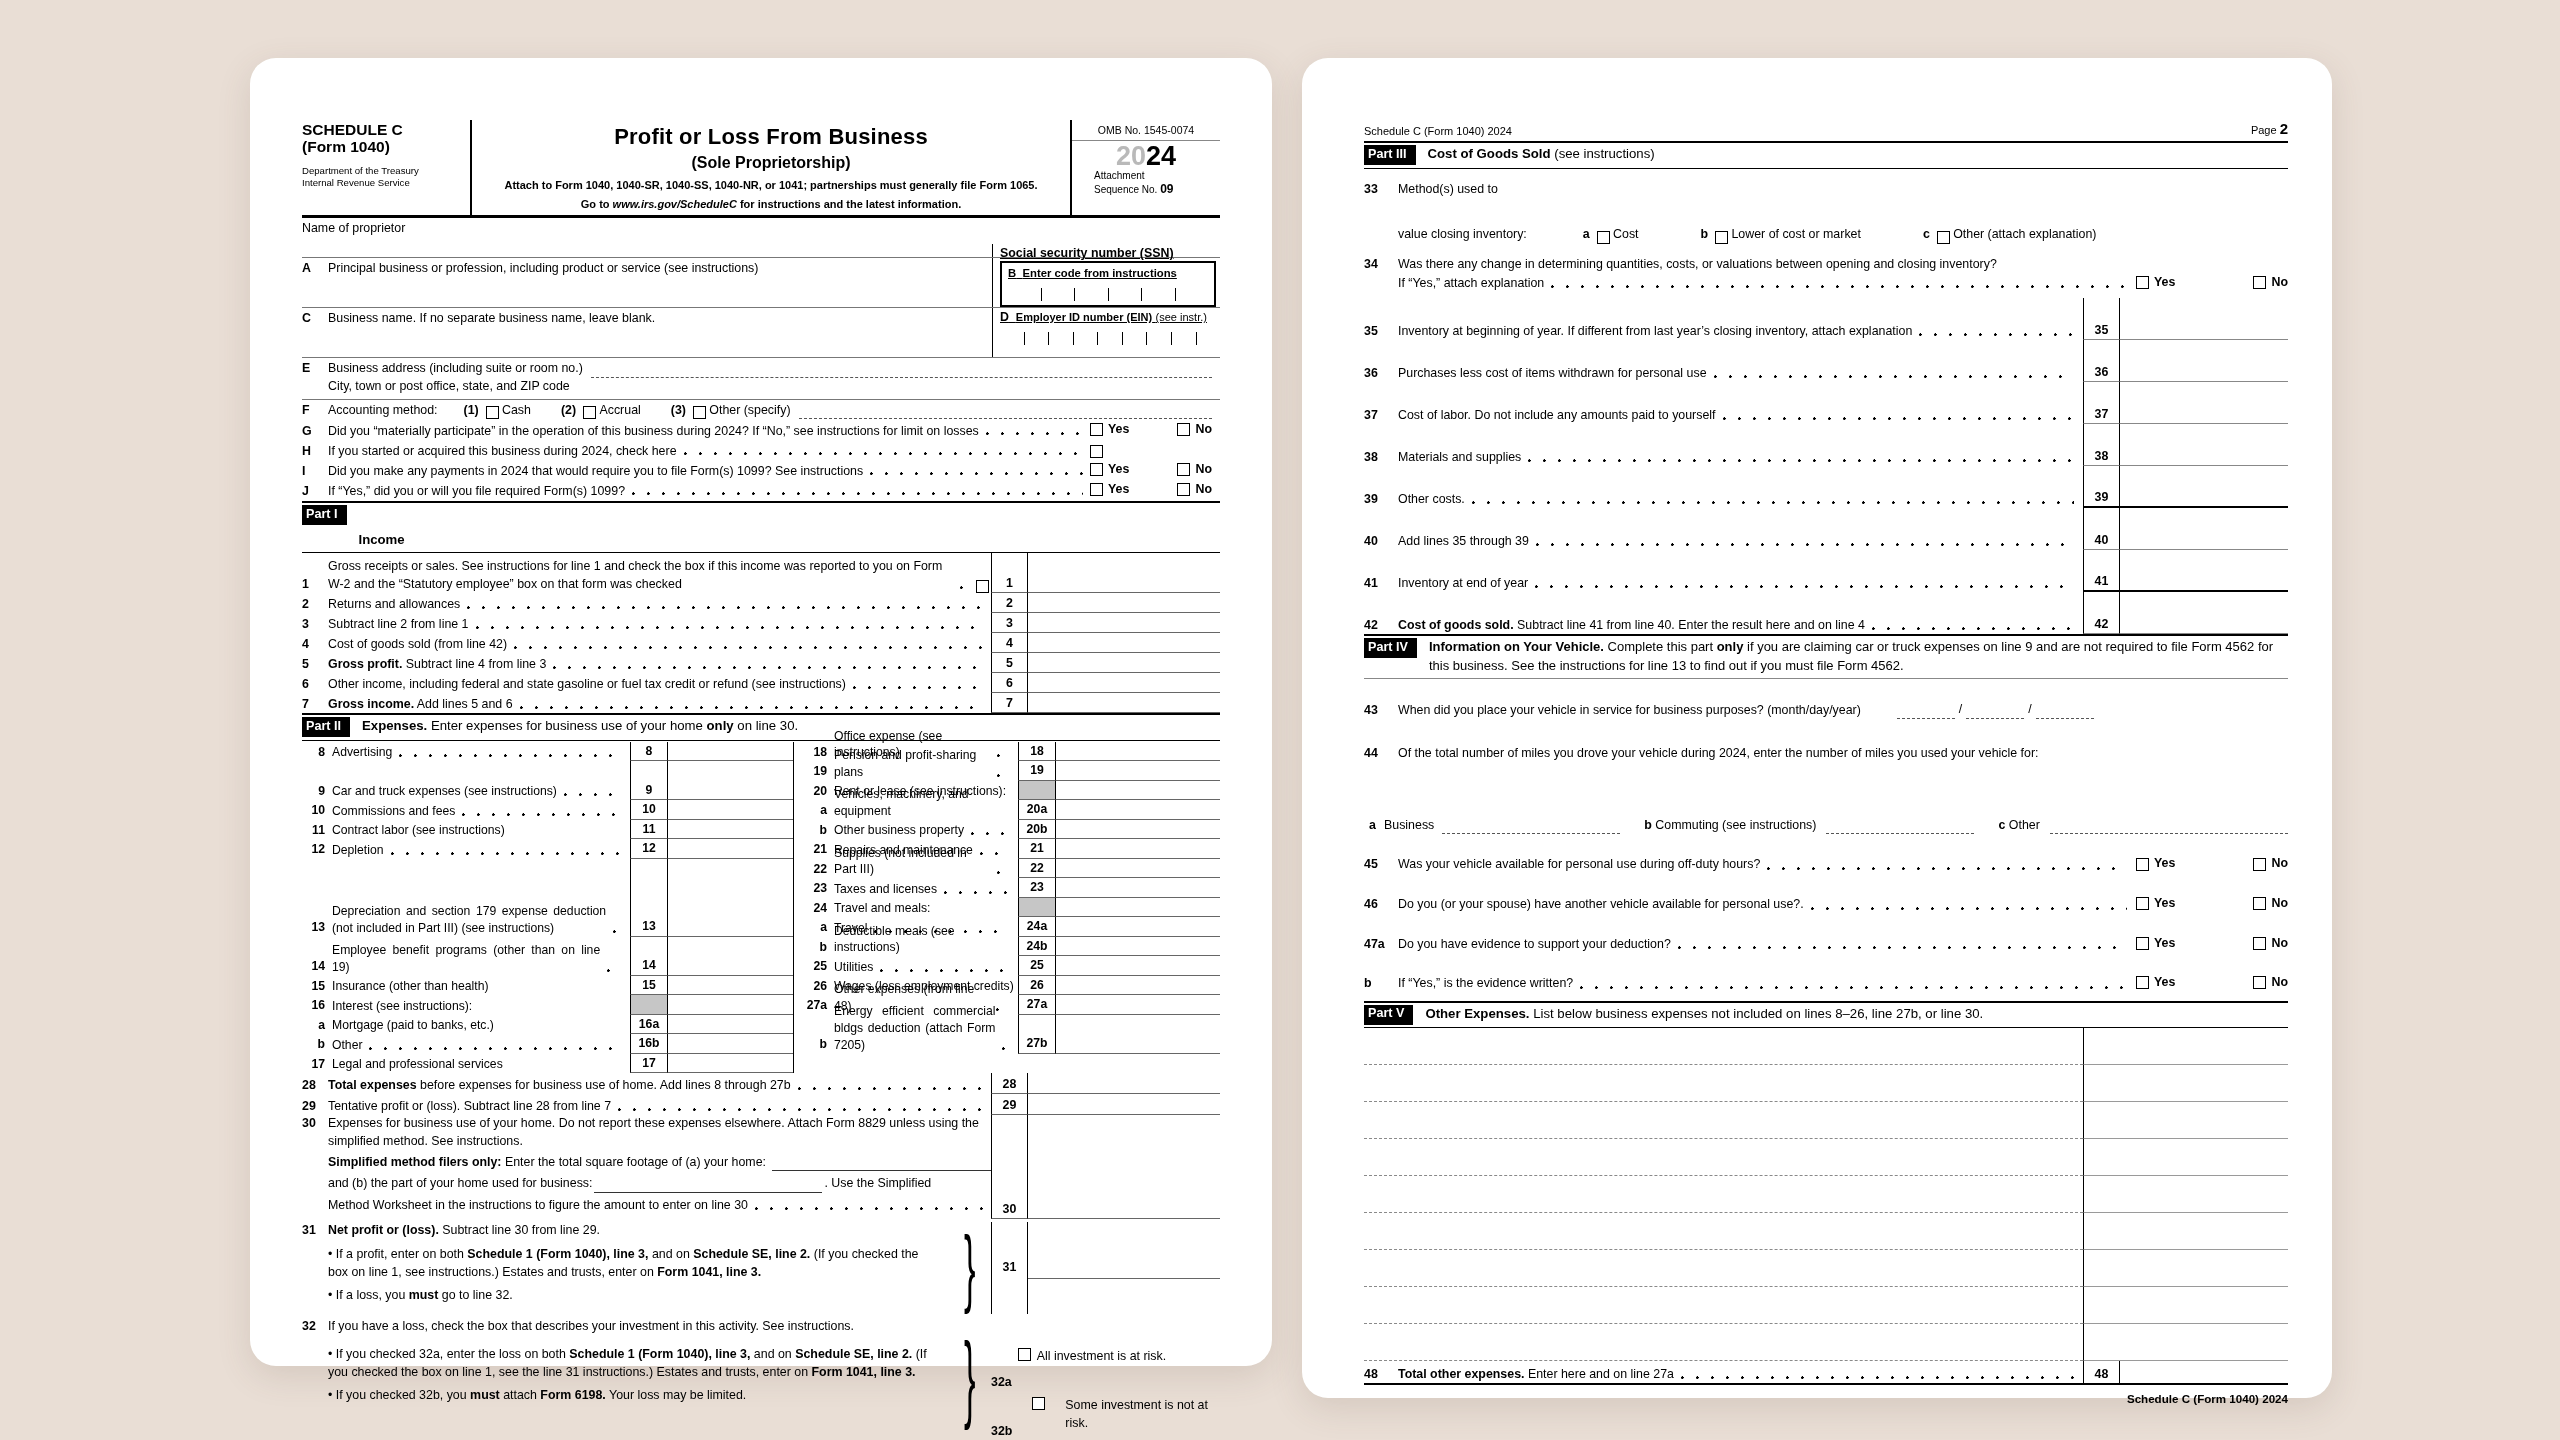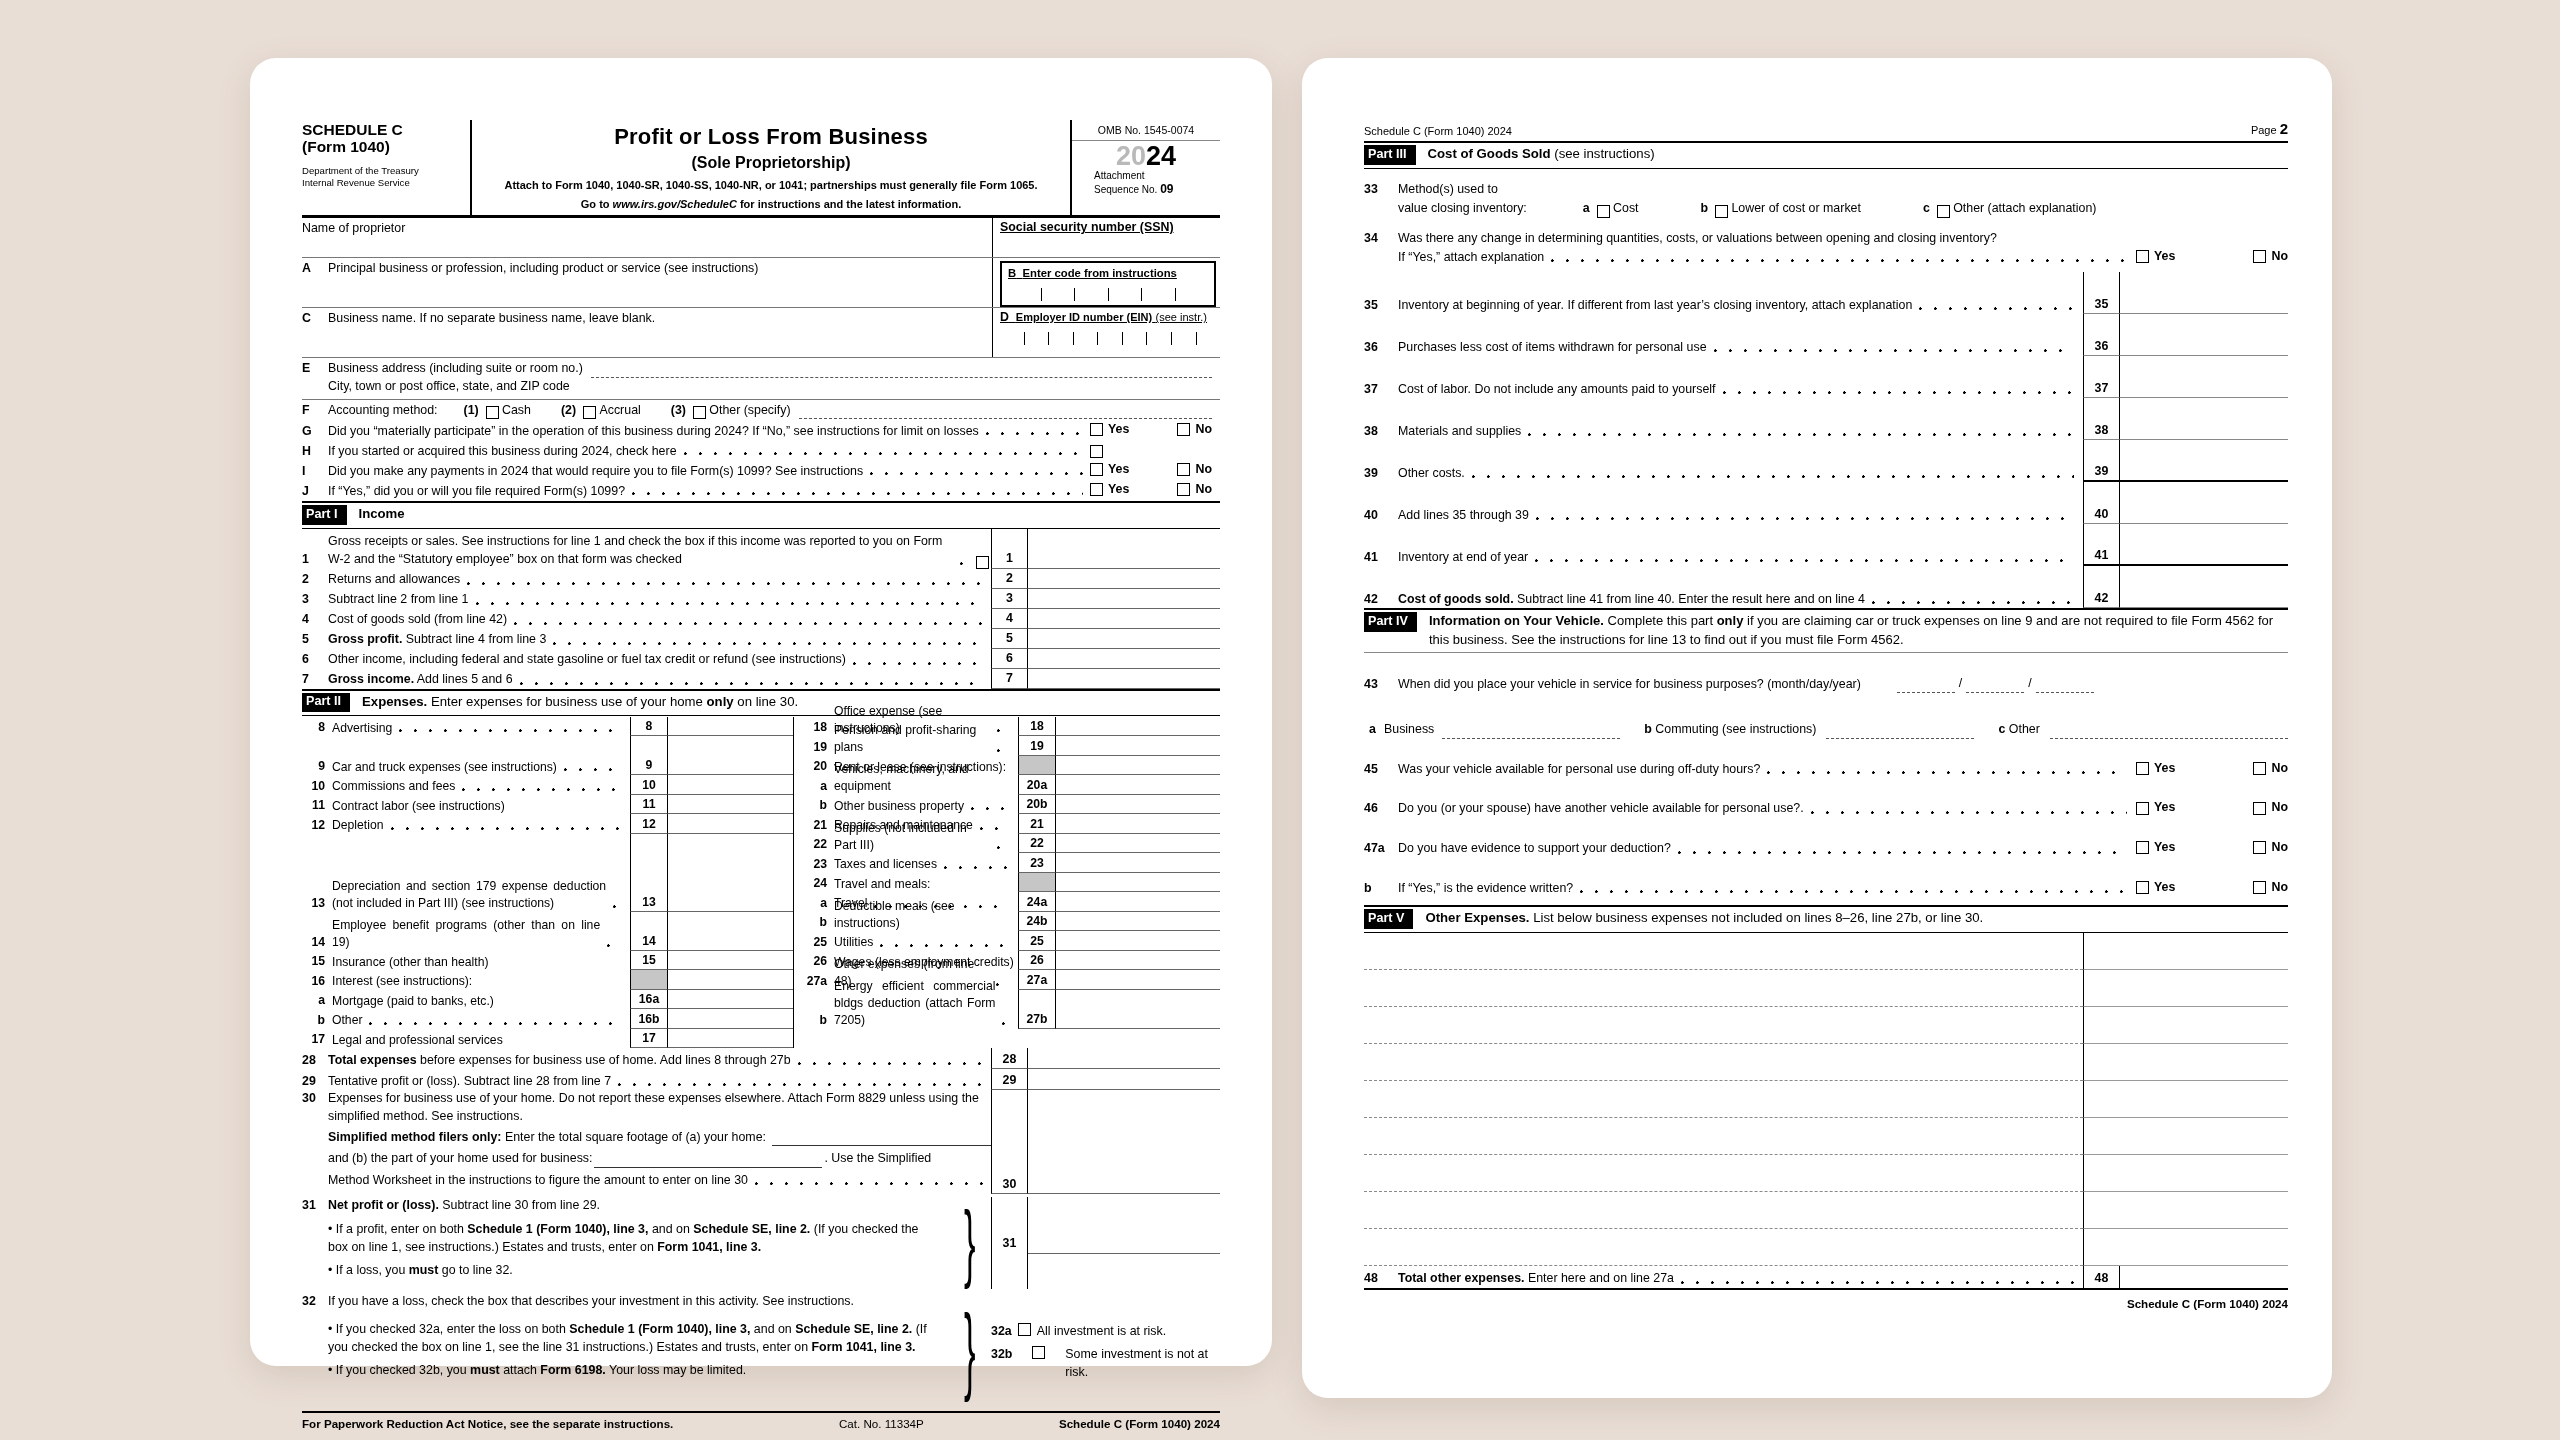--- a/index.html
+++ b/index.html
@@ -3,21 +3,21 @@
 <meta charset="utf-8">
 <style>
   * { margin:0; padding:0; box-sizing:border-box; }
   html,body { width:2560px; height:1440px; }
   body { font-family:"Liberation Sans", sans-serif; color:#000; }
   .canvas { position:relative; width:2560px; height:1440px; background:#e9ded5; overflow:hidden; }
   .card { position:absolute; background:#fff; border-radius:26px; box-shadow:0 10px 34px rgba(90,70,60,.14); }
   #card1 { left:250px; top:58px; width:1022px; height:1308px; padding:62px 52px 34px 52px; }
   #card2 { left:1302px; top:58px; width:1030px; height:1340px; padding:60px 44px 34px 62px; }
   .form { font-size:12.4px; line-height:1.42; }
-  .b { font-weight:bold; }
+  .b { font-weight:bold;margin-top:26px; }
   .i { font-style:italic; }
   .sm { font-size:11px; }
   .cbx { display:inline-block; width:13px; height:13px; border:1.4px solid #000; background:#fff; vertical-align:-2px; flex:0 0 auto; }
   .lead { flex:1 1 14px; min-width:6px; align-self:flex-end; height:4px; margin:0 7px 3px 7px;
           background:radial-gradient(circle at 1.4px 1.6px, #000 1.15px, transparent 1.5px) left bottom / 15px 4px repeat-x; }
   .dash { border-bottom:1.2px dashed #555; align-self:flex-end; height:12px; }
   .solidline { border-bottom:1.1px solid #333; align-self:flex-end; height:12px; }
 
   
   .hdr { display:flex; border-bottom:3px solid #000; }
@@ -813,20 +813,24 @@
       <span class="cln">43</span>
       <span>When did you place your vehicle in service for business purposes? (month/day/year)</span>
       <span style="width:36px"></span>
       <span class="dash" style="width:58px"></span>
       <span style="margin:0 4px 1px 4px">/</span>
       <span class="dash" style="width:58px"></span>
       <span style="margin:0 4px 1px 4px">/</span>
       <span class="dash" style="width:58px"></span>
     </div>
 
+    <div style="display:flex;margin-top:26px">
+      <span class="cln">44</span>
+      <span>Of the total number of miles you drove your vehicle during 2024, enter the number of miles you used your vehicle for:</span>
+    </div>
     <div style="display:flex;align-items:flex-end;margin-top:28px">
       <span style="width:20px;text-align:right;padding-right:8px" class="b">a</span>
       <span>Business</span>
       <span class="dash" style="width:178px;margin-left:8px"></span>
       <span style="width:24px"></span>
       <span class="b">b</span>&nbsp;
       <span>Commuting (see instructions)</span>
       <span class="dash" style="width:148px;margin-left:10px"></span>
       <span style="width:24px"></span>
       <span class="b">c</span>&nbsp;

